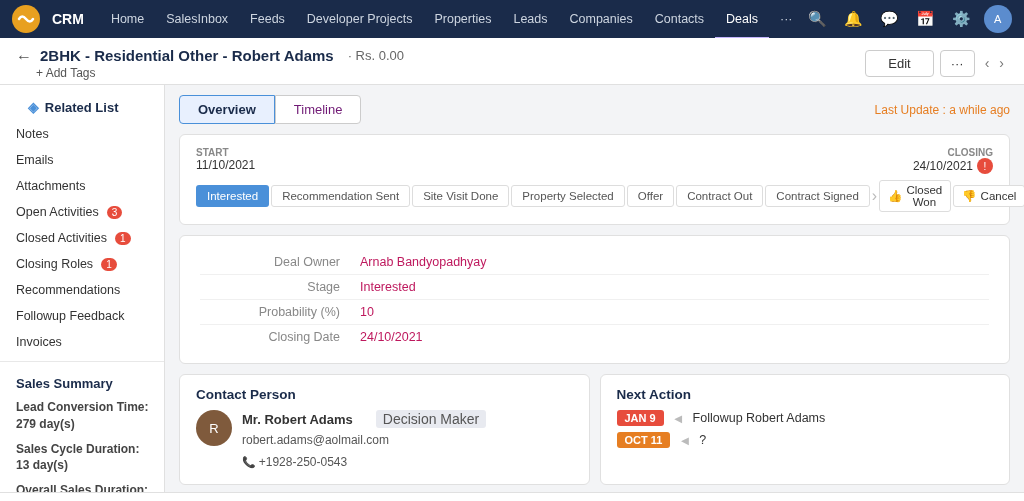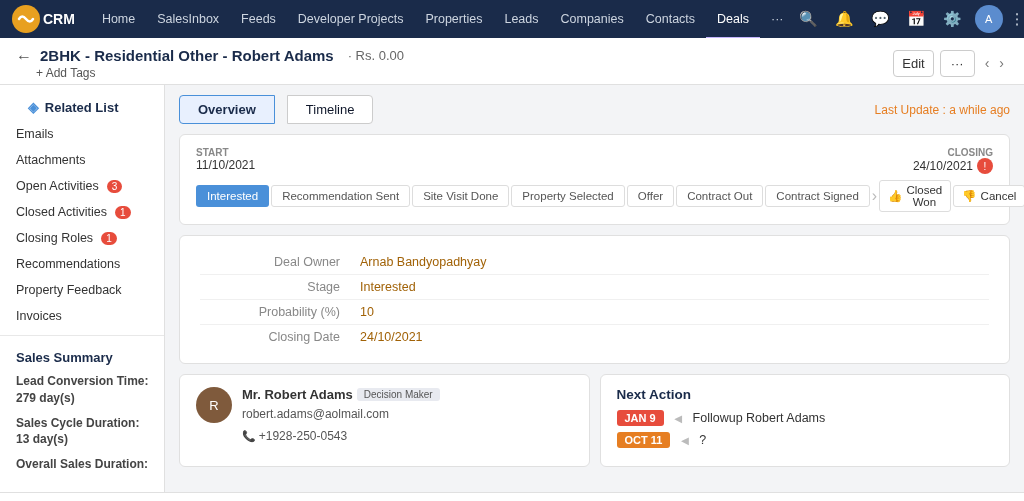--- a/index.html
+++ b/index.html
@@ -8,21 +8,21 @@
     
     .topnav {
       background: #1a2b4a;
       height: 38px;
       display: flex;
       align-items: center;
       padding: 0 12px;
       gap: 0;
     }
     .topnav .logo {
-      display: flex; align-items: center; gap: 3px; margin-right: 16px;
+      display: flex; align-items: center; gap: 12px; margin-right: 16px;
     }
     .topnav .logo-icon {
       width: 28px; height: 28px; background: #e8a020; border-radius: 50%;
       display: flex; align-items: center; justify-content: center; color: white; font-weight: bold; font-size: 11px;
     }
     .topnav .logo-text { color: white; font-weight: bold; font-size: 14px; }
     .nav-items { display: flex; align-items: center; gap: 0; flex: 1; }
     .nav-item {
       color: #cdd5e0; font-size: 12.5px; padding: 0 11px; height: 38px;
       display: flex; align-items: center; cursor: pointer; white-space: nowrap;
@@ -48,21 +48,21 @@
       display: flex; align-items: center; justify-content: space-between;
     }
     .breadcrumb-title { font-size: 15px; font-weight: 700; color: #1a2b4a; }
     .breadcrumb-subtitle { color: #666; font-size: 13px; margin-left: 6px; }
     .breadcrumb-left { display: flex; align-items: center; gap: 8px; }
     .breadcrumb-right { display: flex; align-items: center; gap: 6px; }
     .back-btn { color: #555; cursor: pointer; font-size: 16px; }
     .add-tags { color: #555; font-size: 12px; display: flex; align-items: center; gap: 3px; cursor: pointer; }
     .btn-edit {
       background: #fff; border: 1px solid #ccc; border-radius: 4px;
-      padding: 5px 8px; font-size: 13px; cursor: pointer; color: #333;
+      padding: 5px 22px; font-size: 13px; cursor: pointer; color: #333;
     }
     .btn-more {
       background: #fff; border: 1px solid #ccc; border-radius: 4px;
       padding: 5px 10px; font-size: 13px; cursor: pointer; color: #333;
     }
     .nav-arrows { display: flex; align-items: center; gap: 2px; }
     .nav-arrow { color: #777; font-size: 14px; cursor: pointer; padding: 2px 4px; }
 
     
     .main-layout { display: flex; height: calc(501px - 38px - 56px); }
@@ -96,24 +96,24 @@
 
     
     .content-area {
       flex: 1; background: #f3f4f6; overflow-y: auto; padding: 10px 14px;
     }
 
     
     .top-bar {
       display: flex; align-items: center; justify-content: space-between; margin-bottom: 10px;
     }
-    .tabs { display: flex; gap: 12px; }
+    .tabs { display: flex; gap: 0; }
     .tab-btn {
       padding: 6px 18px; font-size: 13px; border: 1px solid #ccc; cursor: pointer;
-      background: #fff; color: #0f172a;
+      background: #fff; color: #701a75;
     }
     .tab-btn.active {
       background: #e8f0fe; color: #1a2b4a; border-color: #4a90d9; font-weight: 600; z-index: 1;
     }
     .tab-btn:first-child { border-radius: 4px 0 0 4px; }
     .tab-btn:last-child { border-radius: 0 4px 4px 0; }
     .last-update { font-size: 12px; color: #e67e22; }
 
     
     .timeline-card {
@@ -158,39 +158,39 @@
       background: #fff; border: 1px solid #e0e0e0; border-radius: 6px;
       padding: 14px 20px; margin-bottom: 10px;
     }
     .detail-row {
       display: flex; padding: 5px 0; border-bottom: 1px solid #f0f0f0; align-items: center;
     }
     .detail-row:last-child { border-bottom: none; }
     .detail-label {
       width: 160px; text-align: right; color: #888; font-size: 12.5px; padding-right: 20px;
     }
-    .detail-value { font-size: 12.5px; color: #a16207; }
+    .detail-value { font-size: 12.5px; color: #be185d; }
 
     
     .bottom-row { display: flex; gap: 10px; }
     .contact-card, .next-action-card {
       background: #fff; border: 1px solid #e0e0e0; border-radius: 6px;
       padding: 12px 16px; flex: 1;
     }
     .card-title { font-weight: 700; font-size: 13.5px; color: #1a2b4a; margin-bottom: 8px; }
     .contact-row { display: flex; align-items: flex-start; gap: 10px; }
     .contact-avatar {
       width: 36px; height: 36px; border-radius: 50%; background: #7f5a3c;
       display: flex; align-items: center; justify-content: center; color: white; font-size: 13px;
       flex-shrink: 0;
     }
     .contact-name { font-weight: 600; font-size: 13px; color: #333; }
     .contact-role-badge {
       background: #e8eaf0; color: #555; border-radius: 3px;
-      padding: 1px 7px; font-size: 10px; margin-left: 4px;
+      padding: 1px 7px; font-size: 14px; margin-left: 23px;
     }
     .contact-info { font-size: 12px; color: #555; margin-top: 3px; line-height: 1.6; }
     .contact-phone::before { content: '📞 '; font-size: 11px; }
 
     .action-item { display: flex; align-items: center; gap: 8px; margin-bottom: 6px; }
     .action-tag {
       padding: 2px 8px; border-radius: 3px; font-size: 11px;
       color: white; font-weight: 600; white-space: nowrap;
     }
     .tag-jan { background: #e74c3c; }
@@ -262,20 +262,23 @@
 </div>
 
 <div class="main-layout">
 
   <aside class="sidebar">
     <div class="sidebar-section-title">
       <span style="color:#4a90d9; font-size:14px;">◈</span>
       <span>Related List</span>
     </div>
     <div class="sidebar-item">
+      <span>Notes</span>
+    </div>
+    <div class="sidebar-item">
       <span>Emails</span>
     </div>
     <div class="sidebar-item">
       <span>Attachments</span>
     </div>
     <div class="sidebar-item">
       <span>Open Activities</span>
       <span class="badge">3</span>
     </div>
     <div class="sidebar-item">
@@ -283,21 +286,21 @@
       <span class="badge">1</span>
     </div>
     <div class="sidebar-item">
       <span>Closing Roles</span>
       <span class="badge">1</span>
     </div>
     <div class="sidebar-item">
       <span>Recommendations</span>
     </div>
     <div class="sidebar-item">
-      <span>Property Feedback</span>
+      <span>Followup Feedback</span>
     </div>
     <div class="sidebar-item">
       <span>Invoices</span>
     </div>
 
     <div class="sidebar-divider"></div>
 
     <div class="sidebar-summary-title">Sales Summary</div>
     <div class="sidebar-summary-item">
       <span>Lead Conversion Time:</span> <span>279 day(s)</span>
@@ -369,20 +372,21 @@
         <span class="detail-value">10</span>
       </div>
       <div class="detail-row">
         <span class="detail-label">Closing Date</span>
         <span class="detail-value">24/10/2021</span>
       </div>
     </div>
 
     <div class="bottom-row">
       <div class="contact-card">
+        <div class="card-title">Contact Person</div>
         <div class="contact-row">
           <div class="contact-avatar">
             <span>R</span>
           </div>
           <div>
             <div style="display:flex; align-items:center;">
               <span class="contact-name">Mr. Robert Adams</span>
               <span class="contact-role-badge">Decision Maker</span>
             </div>
             <div class="contact-info">robert.adams@aolmail.com</div>

